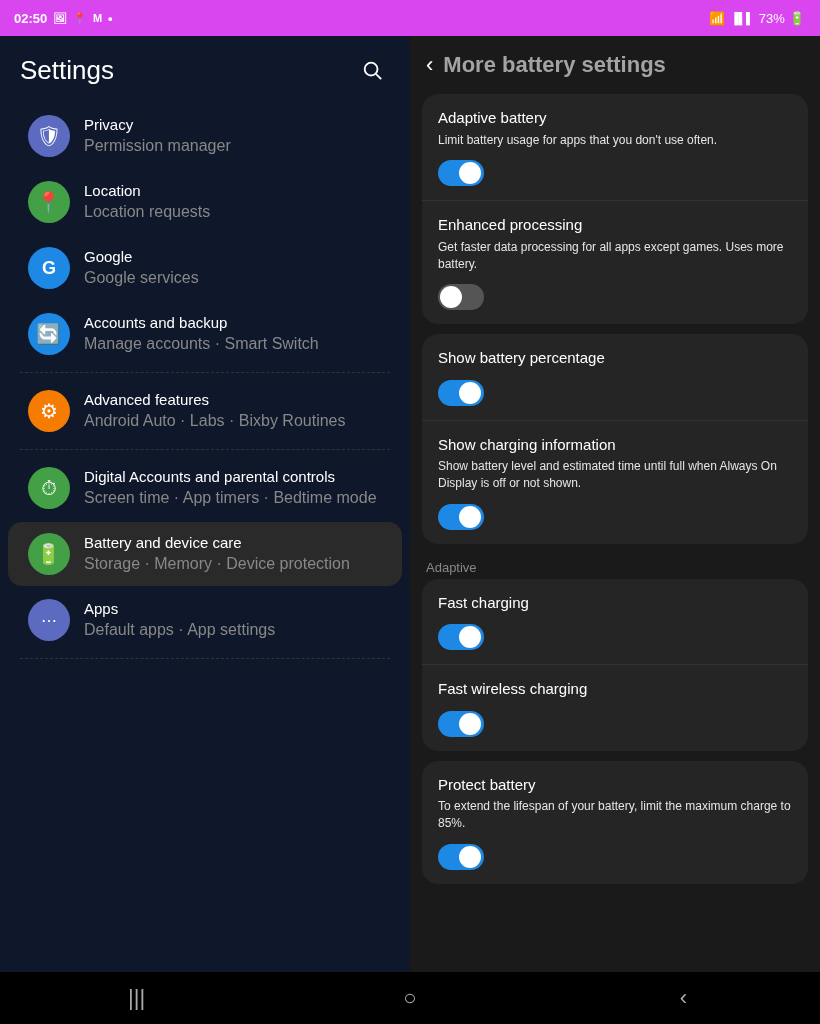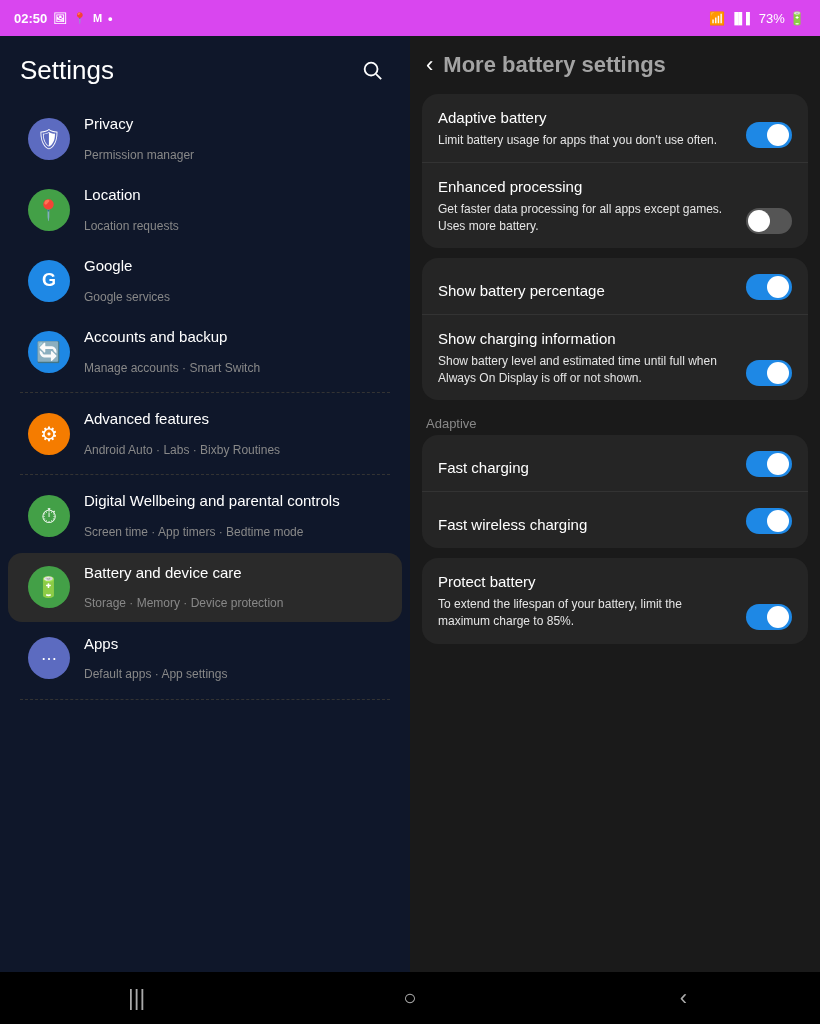--- a/index.html
+++ b/index.html
@@ -108,23 +108,23 @@
       font-size: 20px;
     }
     .item-text { flex: 1; }
     .item-title {
       font-size: 15px;
       font-weight: 500;
       color: #fff;
       line-height: 1.3;
     }
     .item-subtitle {
-      font-size: 12px;
+      font-size: 16px;
       color: #888;
-      margin-top: 14px;
+      margin-top: 2px;
       line-height: 1.3;
     }
 
     .divider {
       border: none;
       border-top: 1px dashed #333;
       margin: 6px 20px;
     }
 
     
@@ -166,23 +166,24 @@
 
     .card {
       background: #252525;
       border-radius: 16px;
       overflow: hidden;
     }
 
     .card-item {
       padding: 14px 16px;
       display: flex;
-      align-items: flex-end;
+      align-items: flex-start;
       justify-content: space-between;
       gap: 10px;
+      flex-direction: column;
     }
     .card-item + .card-item {
       border-top: 1px solid #333;
     }
     .card-item-text { flex: 1; }
     .card-item-title {
       font-size: 15px;
       font-weight: 400;
       color: #fff;
       line-height: 1.3;
@@ -319,21 +320,21 @@
           <div class="item-title">Advanced features</div>
           <div class="item-subtitle">Android Auto · Labs · Bixby Routines</div>
         </div>
       </div>
 
       <hr class="divider">
 
       <div class="settings-item">
         <div class="item-icon" style="background:#43a047;">⏱</div>
         <div class="item-text">
-          <div class="item-title">Digital Wellbeing and parental controls</div>
+          <div class="item-title">Digital Accounts and parental controls</div>
           <div class="item-subtitle">Screen time · App timers · Bedtime mode</div>
         </div>
       </div>
 
       <div class="settings-item active">
         <div class="item-icon" style="background:#43a047;">🔋</div>
         <div class="item-text">
           <div class="item-title">Battery and device care</div>
           <div class="item-subtitle">Storage · Memory · Device protection</div>
         </div>

